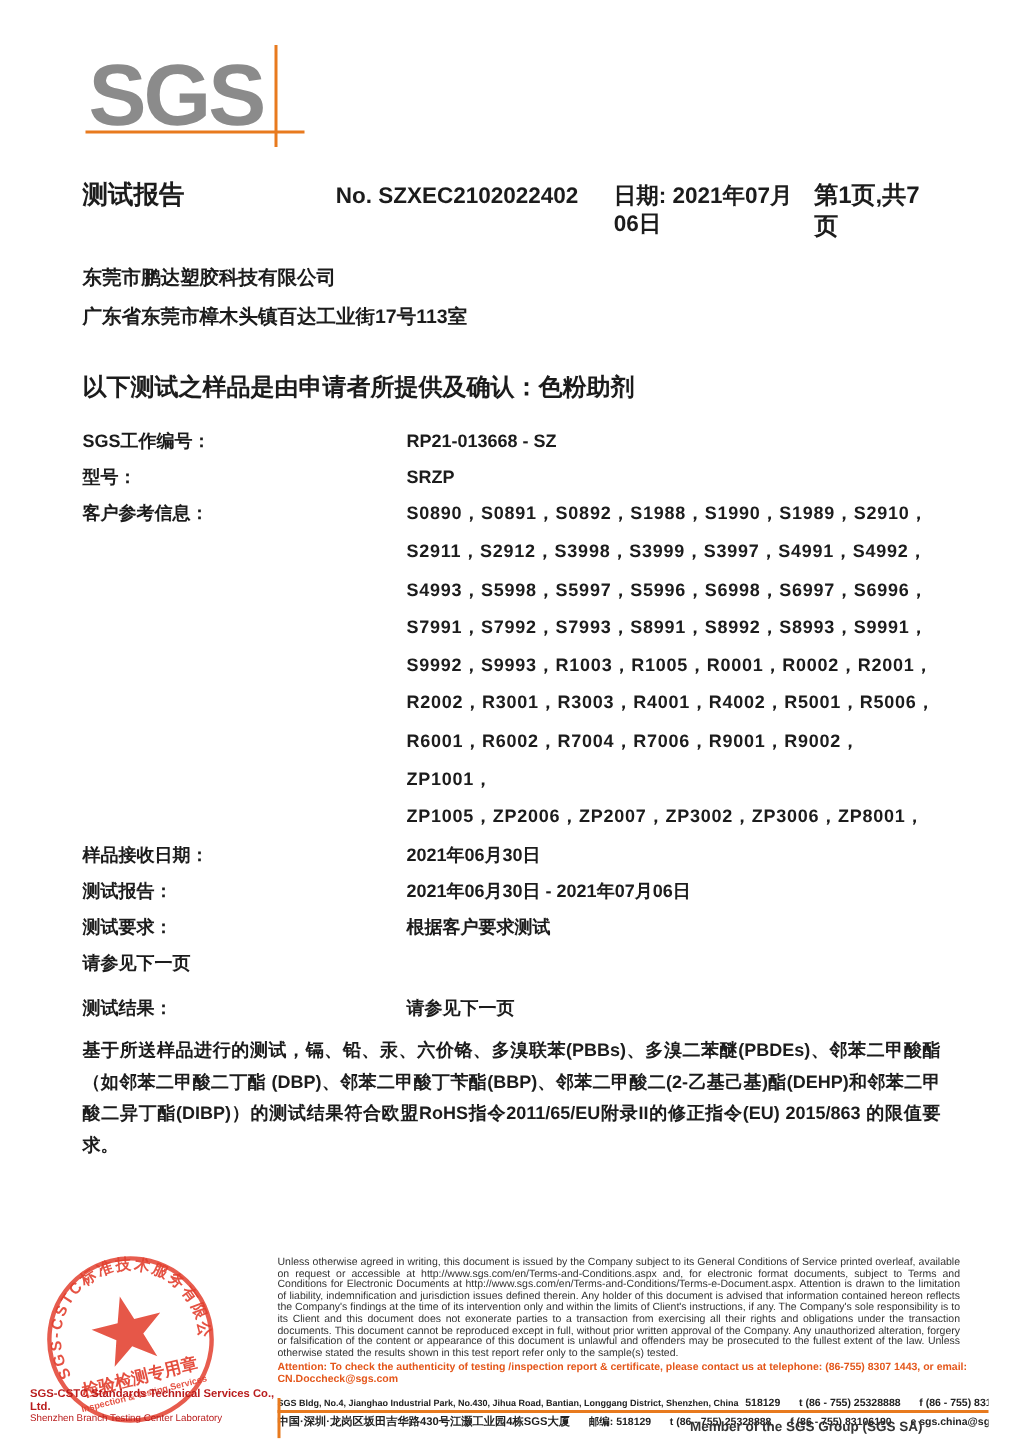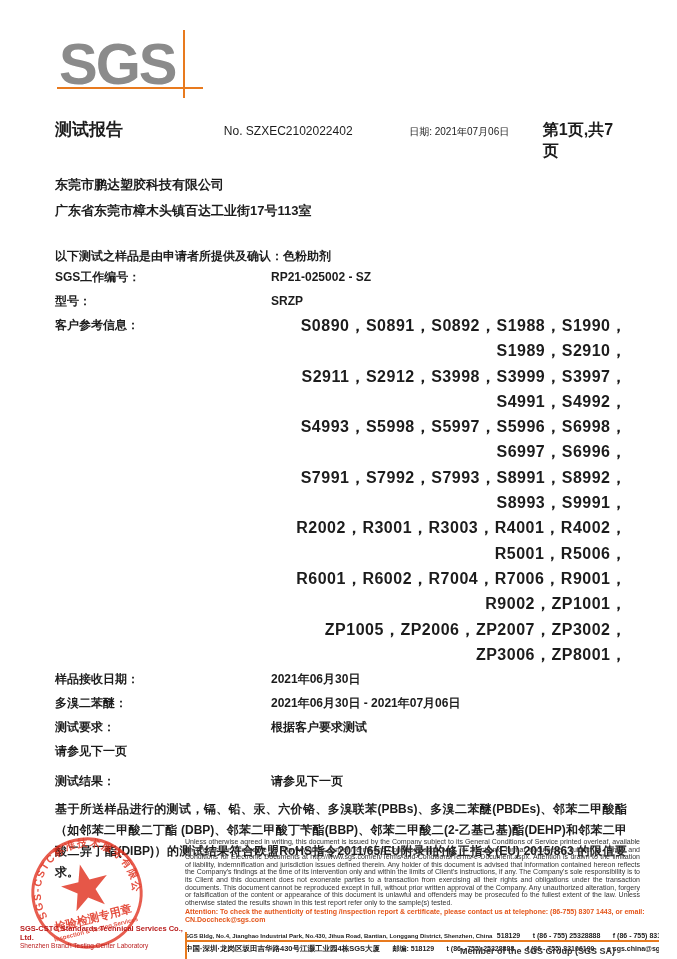--- a/index.html
+++ b/index.html
@@ -9,34 +9,34 @@
 
   
   .logo-wrap { position:absolute; top:28px; left:57px; width:160px; height:92px; }
   .logo-text { position:absolute; top:2px; left:2px; font-size:58px; font-weight:700;
                color:#8b8b8b; letter-spacing:-2px; font-family:"Liberation Sans", sans-serif; }
   .logo-hline { position:absolute; top:59px; left:0; width:146px; height:2px; background:#e87a1e; }
   .logo-vline { position:absolute; top:2px; left:126px; width:2px; height:68px; background:#e87a1e; }
 
   .title-row { position:absolute; top:118px; left:55px; width:572px; display:flex; align-items:baseline; }
   .report-title { font-size:17px; font-weight:700; width:173px; }
-  .report-no { font-size:12px; font-weight:400; width:190px; }
-  .report-date { font-size:10px; font-weight:400; width:137px; }
+  .report-no { font-size:15px; font-weight:700; width:190px; }
+  .report-date { font-size:15px; font-weight:700; width:137px; }
   .report-page { font-size:16px; font-weight:600; }
 
   .applicant { position:absolute; top:172px; left:55px; width:560px; }
   .applicant div { font-size:13px; font-weight:700; line-height:26px; }
 
   
   .body-block { position:absolute; top:248px; left:55px; width:572px; }
-  .intro { font-size:12px; font-weight:700; }
+  .intro { font-size:16px; font-weight:700; margin-bottom:13px; }
   .frow { display:flex; align-items:flex-start;gap:41px; }
   .frow .label { width:175px; flex:none; font-size:12px; font-weight:700; line-height:24px; }
   .frow .value { flex:1; font-size:12px; font-weight:700; line-height:24px; }
-  .refline { font-size:16px; font-weight:700; line-height:25.3px; letter-spacing:0.5px;text-align:right; }
+  .refline { font-size:12px; font-weight:700; line-height:25.3px; letter-spacing:0.5px; }
   .gap-md { margin-top:6px; }
   .conclusion .value { line-height:21px; text-align:justify; }
 
   
   .footer { position:absolute; left:0; top:832px; width:677px; height:127px; }
   .legal { position:absolute; left:185px; top:6px; width:455px; font-size:7px; line-height:7.6px;
            color:#333; text-align:justify; font-weight:500; }
   .attention { position:absolute; left:185px; top:76px; width:460px; font-size:7px; line-height:7.8px;
                color:#e4561a; font-weight:700; }
   .addr1, .addr2 { position:absolute; left:185px; width:485px; white-space:nowrap; color:#222; }
@@ -79,48 +79,49 @@
   <div class="applicant">
     <div>东莞市鹏达塑胶科技有限公司</div>
     <div>广东省东莞市樟木头镇百达工业街17号113室</div>
   </div>
 
   <div class="body-block">
     <div class="intro">以下测试之样品是由申请者所提供及确认：色粉助剂</div>
 
     <div class="frow">
       <div class="label">SGS工作编号：</div>
-      <div class="value">RP21-025002 - SZ</div>
+      <div class="value">RP21-013668 - SZ</div>
     </div>
 
     <div class="frow">
       <div class="label">型号：</div>
       <div class="value">SRZP</div>
     </div>
 
     <div class="frow">
       <div class="label">客户参考信息：</div>
       <div class="value">
         <div class="refline">S0890，S0891，S0892，S1988，S1990，S1989，S2910，</div>
         <div class="refline">S2911，S2912，S3998，S3999，S3997，S4991，S4992，</div>
         <div class="refline">S4993，S5998，S5997，S5996，S6998，S6997，S6996，</div>
         <div class="refline">S7991，S7992，S7993，S8991，S8992，S8993，S9991，</div>
+        <div class="refline">S9992，S9993，R1003，R1005，R0001，R0002，R2001，</div>
         <div class="refline">R2002，R3001，R3003，R4001，R4002，R5001，R5006，</div>
         <div class="refline">R6001，R6002，R7004，R7006，R9001，R9002，ZP1001，</div>
         <div class="refline">ZP1005，ZP2006，ZP2007，ZP3002，ZP3006，ZP8001，</div>
       </div>
     </div>
 
     <div class="frow">
       <div class="label">样品接收日期：</div>
       <div class="value">2021年06月30日</div>
     </div>
 
     <div class="frow">
-      <div class="label">多溴二苯醚：</div>
+      <div class="label">测试报告：</div>
       <div class="value">2021年06月30日 - 2021年07月06日</div>
     </div>
 
     <div class="frow">
       <div class="label">测试要求：</div>
       <div class="value">根据客户要求测试</div>
     </div>
 
     <div class="frow">
       <div class="value">请参见下一页</div>

